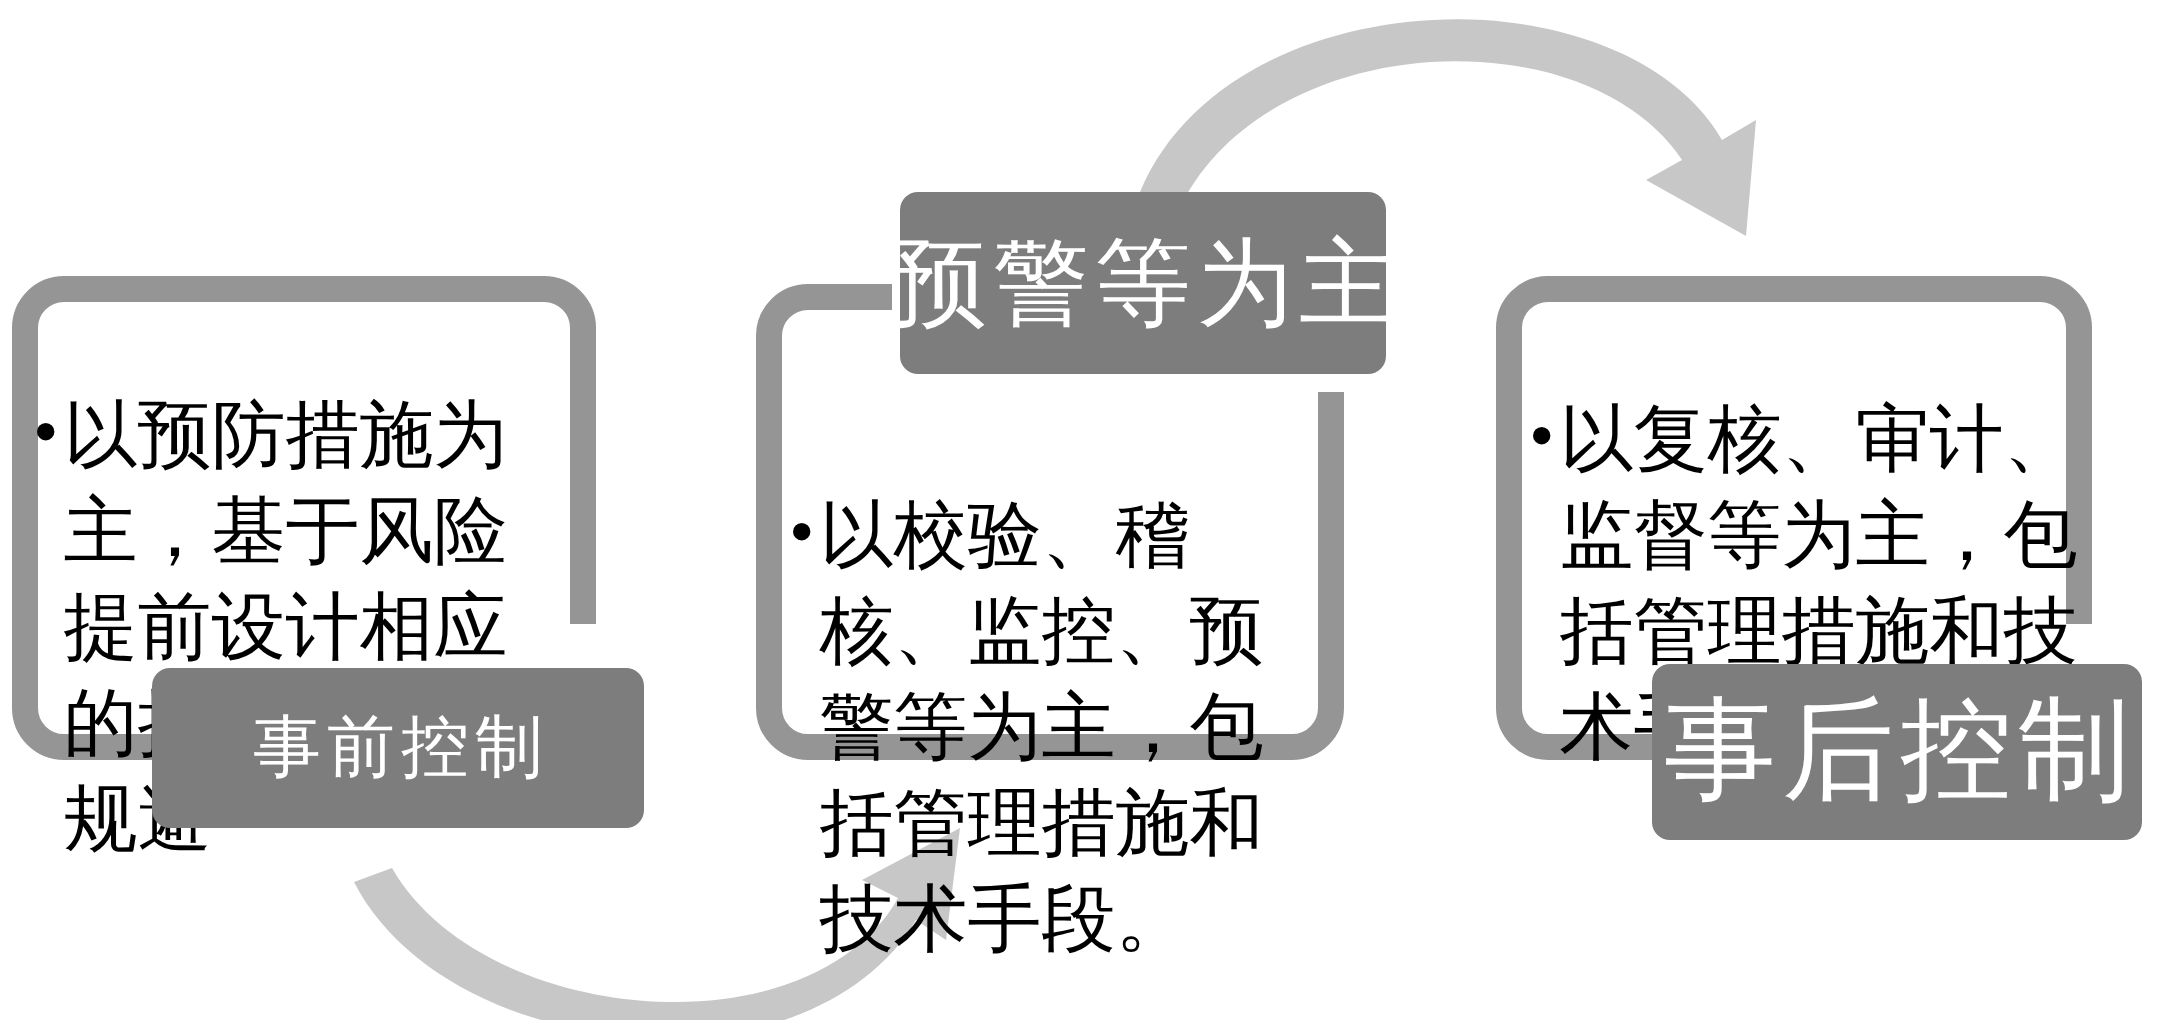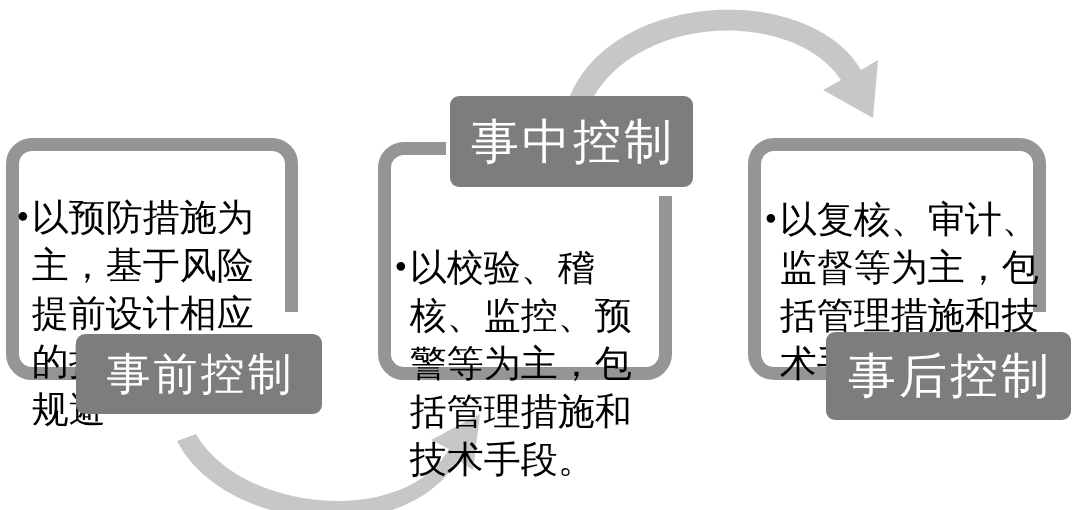--- a/index.html
+++ b/index.html
@@ -82,23 +82,23 @@
   #frame-mid    { left: 378px; top: 142px; width: 294px; height: 238px; border-width: 13px; }
   #frame-right  { left: 748px; top: 138px; width: 298px; height: 242px; border-width: 13px; }
 
   
   .frame-mask { position: absolute; background: #ffffff; }
 
   #body-left  { left: 14px;  top: 146px; width: 272px; }
   #body-mid   { left: 392px; top: 196px; width: 272px; }
   #body-right { left: 762px; top: 148px; width: 280px; }
 
-  #banner-left  { left: 76px;  top: 334px; width: 246px; height: 80px;  font-size: 44px; }
+  #banner-left  { left: 76px;  top: 334px; width: 246px; height: 80px;  font-size: 34px; }
   #banner-mid   { left: 450px; top: 96px;  width: 243px; height: 91px;  font-size: 48px; }
-  #banner-right { left: 826px; top: 332px; width: 245px; height: 88px;  font-size: 48px; }
+  #banner-right { left: 826px; top: 332px; width: 245px; height: 88px;  font-size: 56px; }
 </style>
 </head>
 <body>
 
 <div id="canvas">
 
   <svg class="arrow-layer" viewBox="0 0 1080 510" width="1080" height="510" xmlns="http://www.w3.org/2000/svg">
 
     <g>
       <path d="M 570,96
@@ -151,21 +151,21 @@
   <div class="frame-mask" style="left:650px; top:130px; width:40px; height:66px;"></div>
 
   <div id="body-mid" class="card-body">
     <div class="bullet-row">
       <span class="bullet-dot">•</span>
       <span class="bullet-text">以校验、稽核、监控、预警等为主，包括管理措施和技术手段。</span>
     </div>
   </div>
 
   <div id="banner-mid" class="banner">
-    <span>事中控制</span>
+    <span>预警等为主</span>
   </div>
 
   <div id="frame-right" class="card-frame"></div>
 
   <div class="frame-mask" style="left:1026px; top:312px; width:46px; height:78px;"></div>
 
   <div class="frame-mask" style="left:948px; top:362px; width:110px; height:26px;"></div>
 
   <div id="body-right" class="card-body">
     <div class="bullet-row">

